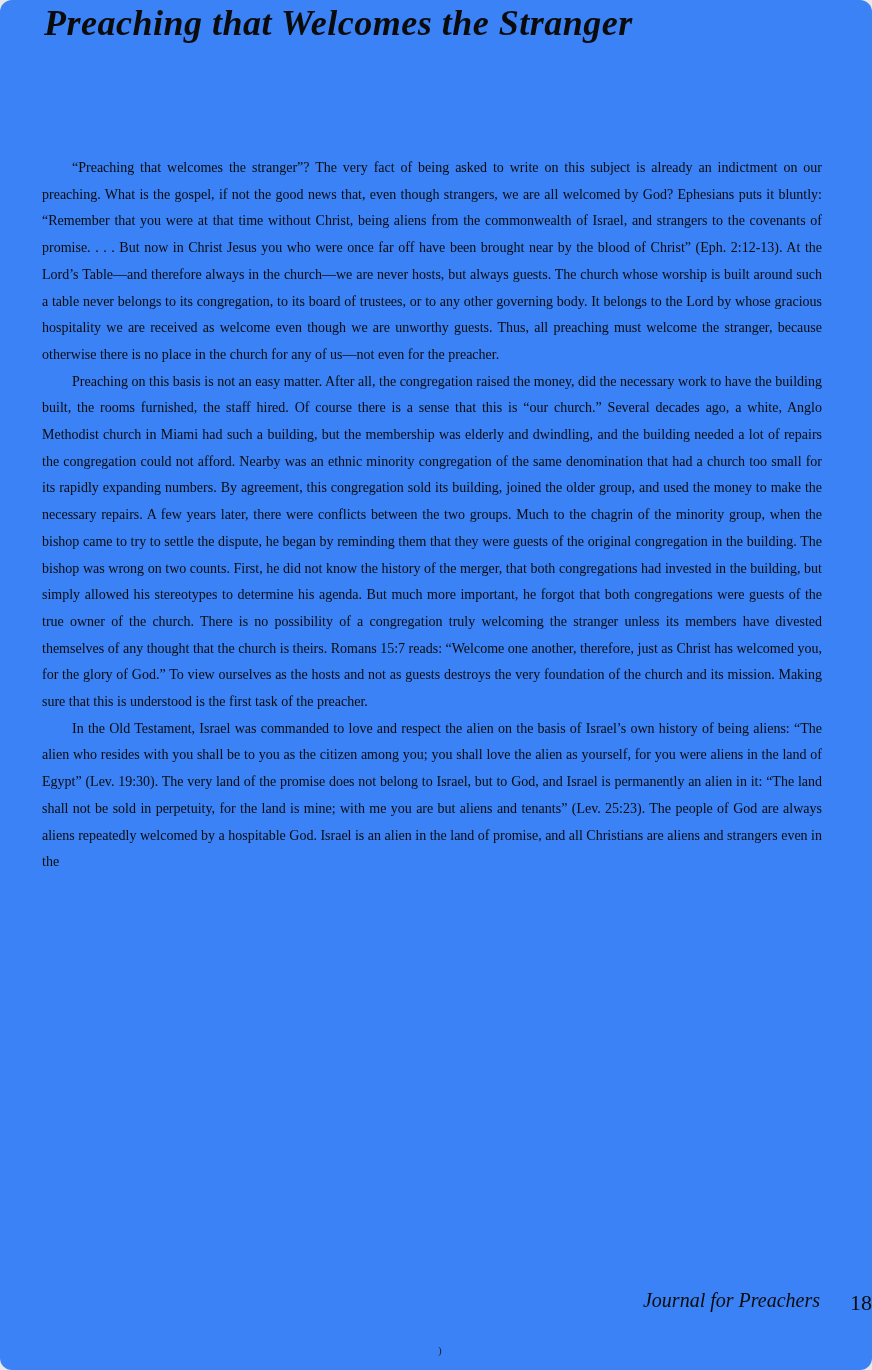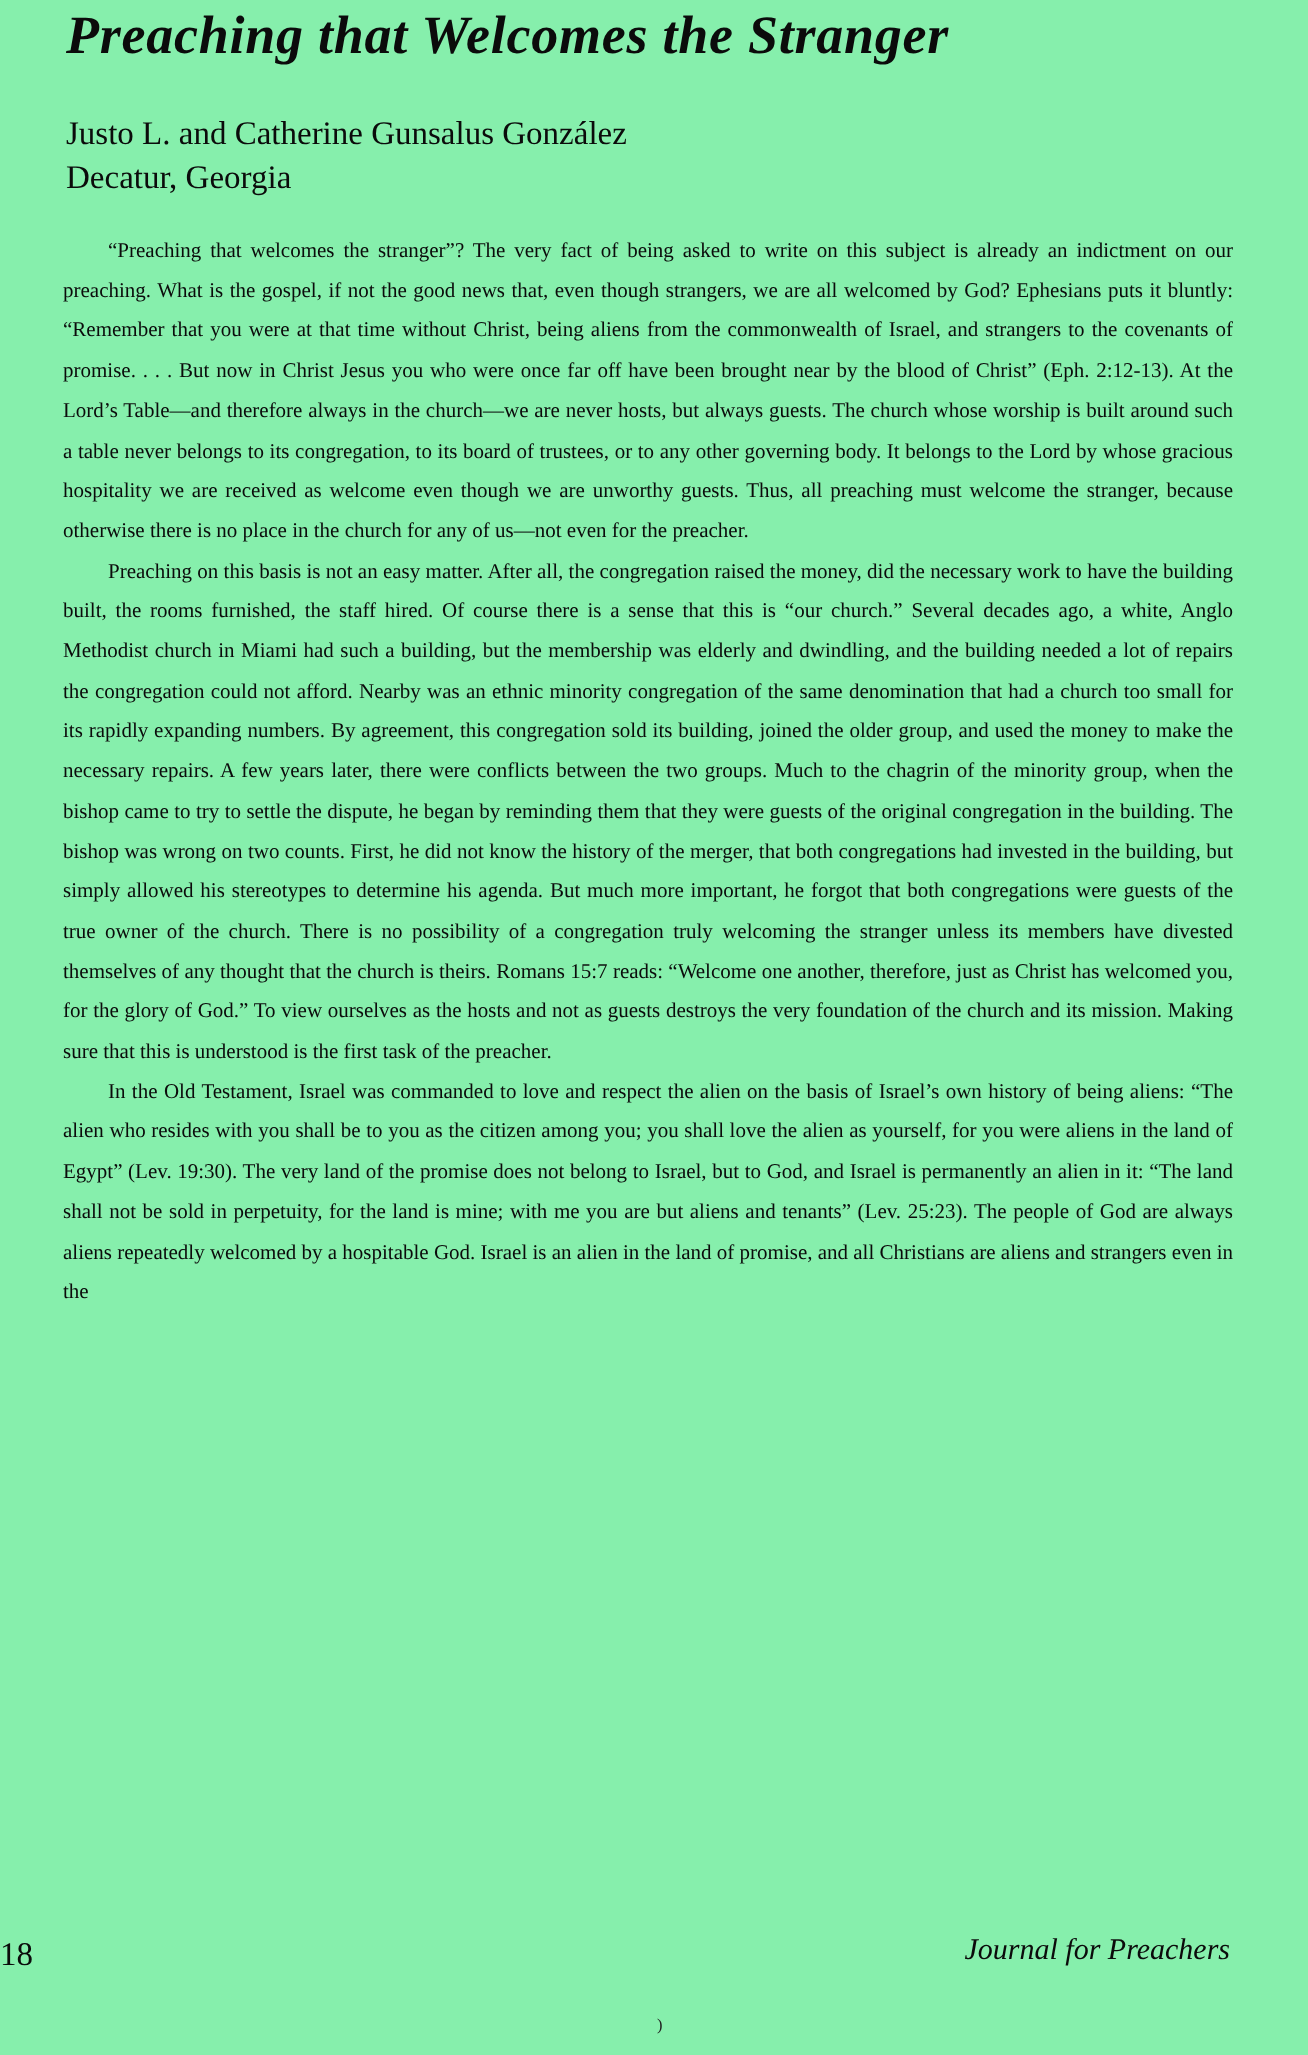--- a/index.html
+++ b/index.html
@@ -1,24 +1,25 @@
 <!DOCTYPE html>
 <html><head>
 <meta charset="utf-8">
 <style>
   html, body { margin: 0; padding: 0; background: #e8e8e8; }
   .page {
     position: relative;
     width: 872px;
     height: 1370px;
     margin: 0 auto;
-    background: #86efac;
+    background: #3b82f6;
     color: #0b0b0b;
     font-family: "Liberation Serif", "DejaVu Serif", serif;
     overflow: hidden;
+    border-radius: 12px;
   }
   .article-title {
     position: absolute;
     top: 2px;
     left: 44px;
     margin: 0;
     font-size: 36px;
     font-style: italic;
     font-weight: bold;
     letter-spacing: 0.5px;
@@ -43,21 +44,21 @@
   }
   .article-body p {
     margin: 0;
     text-indent: 30px;
   }
   .footer-pagenum {
     position: absolute;
     top: 1290px;
     left: 0;
     width: 872px;
-    text-align: left;
+    text-align: right;
     font-size: 22px;
   }
   .footer-journal {
     position: absolute;
     top: 1289px;
     right: 52px;
     font-size: 20px;
     font-style: italic;
     font-weight: 500;
   }
@@ -69,24 +70,20 @@
     color: #222;
   }
 </style>
 </head>
 <body>
 
 <div class="page">
 
   <h1 class="article-title">Preaching that Welcomes the Stranger</h1>
 
-  <div class="author-block">
-    <div>Justo L. and Catherine Gunsalus González</div>
-    <div>Decatur, Georgia</div>
-  </div>
 
   <div class="article-body">
     <p>“Preaching that welcomes the stranger”? The very fact of being asked to write on this subject is already an indictment on our preaching. What is the gospel, if not the good news that, even though strangers, we are all welcomed by God? Ephesians puts it bluntly: “Remember that you were at that time without Christ, being aliens from the commonwealth of Israel, and strangers to the covenants of promise. . . . But now in Christ Jesus you who were once far off have been brought near by the blood of Christ” (Eph. 2:12-13). At the Lord’s Table—and therefore always in the church—we are never hosts, but always guests. The church whose worship is built around such a table never belongs to its congregation, to its board of trustees, or to any other governing body. It belongs to the Lord by whose gracious hospitality we are received as welcome even though we are unworthy guests. Thus, all preaching must welcome the stranger, because otherwise there is no place in the church for any of us—not even for the preacher.</p>
     <p>Preaching on this basis is not an easy matter. After all, the congregation raised the money, did the necessary work to have the building built, the rooms furnished, the staff hired. Of course there is a sense that this is “our church.” Several decades ago, a white, Anglo Methodist church in Miami had such a building, but the membership was elderly and dwindling, and the building needed a lot of repairs the congregation could not afford. Nearby was an ethnic minority congregation of the same denomination that had a church too small for its rapidly expanding numbers. By agreement, this congregation sold its building, joined the older group, and used the money to make the necessary repairs. A few years later, there were conflicts between the two groups. Much to the chagrin of the minority group, when the bishop came to try to settle the dispute, he began by reminding them that they were guests of the original congregation in the building. The bishop was wrong on two counts. First, he did not know the history of the merger, that both congregations had invested in the building, but simply allowed his stereotypes to determine his agenda. But much more important, he forgot that both congregations were guests of the true owner of the church. There is no possibility of a congregation truly welcoming the stranger unless its members have divested themselves of any thought that the church is theirs. Romans 15:7 reads: “Welcome one another, therefore, just as Christ has welcomed you, for the glory of God.” To view ourselves as the hosts and not as guests destroys the very foundation of the church and its mission. Making sure that this is understood is the first task of the preacher.</p>
     <p>In the Old Testament, Israel was commanded to love and respect the alien on the basis of Israel’s own history of being aliens: “The alien who resides with you shall be to you as the citizen among you; you shall love the alien as yourself, for you were aliens in the land of Egypt” (Lev. 19:30). The very land of the promise does not belong to Israel, but to God, and Israel is permanently an alien in it: “The land shall not be sold in perpetuity, for the land is mine; with me you are but aliens and tenants” (Lev. 25:23). The people of God are always aliens repeatedly welcomed by a hospitable God. Israel is an alien in the land of promise, and all Christians are aliens and strangers even in the</p>
   </div>
 
   <div class="footer-pagenum">18</div>
 
   <div class="footer-journal">Journal for Preachers</div>

